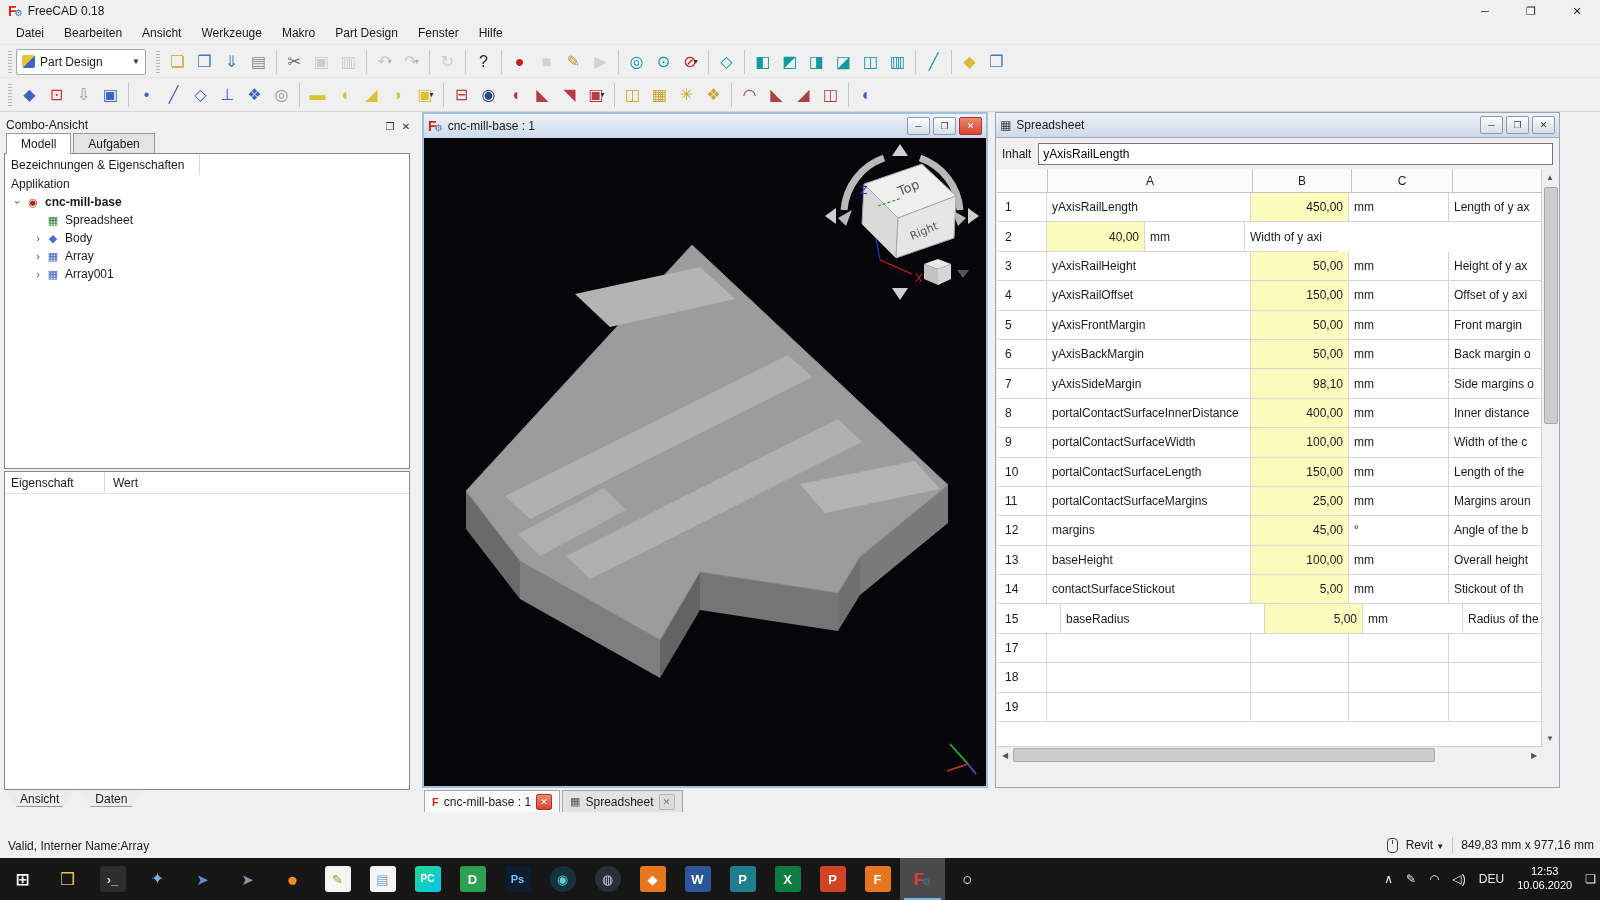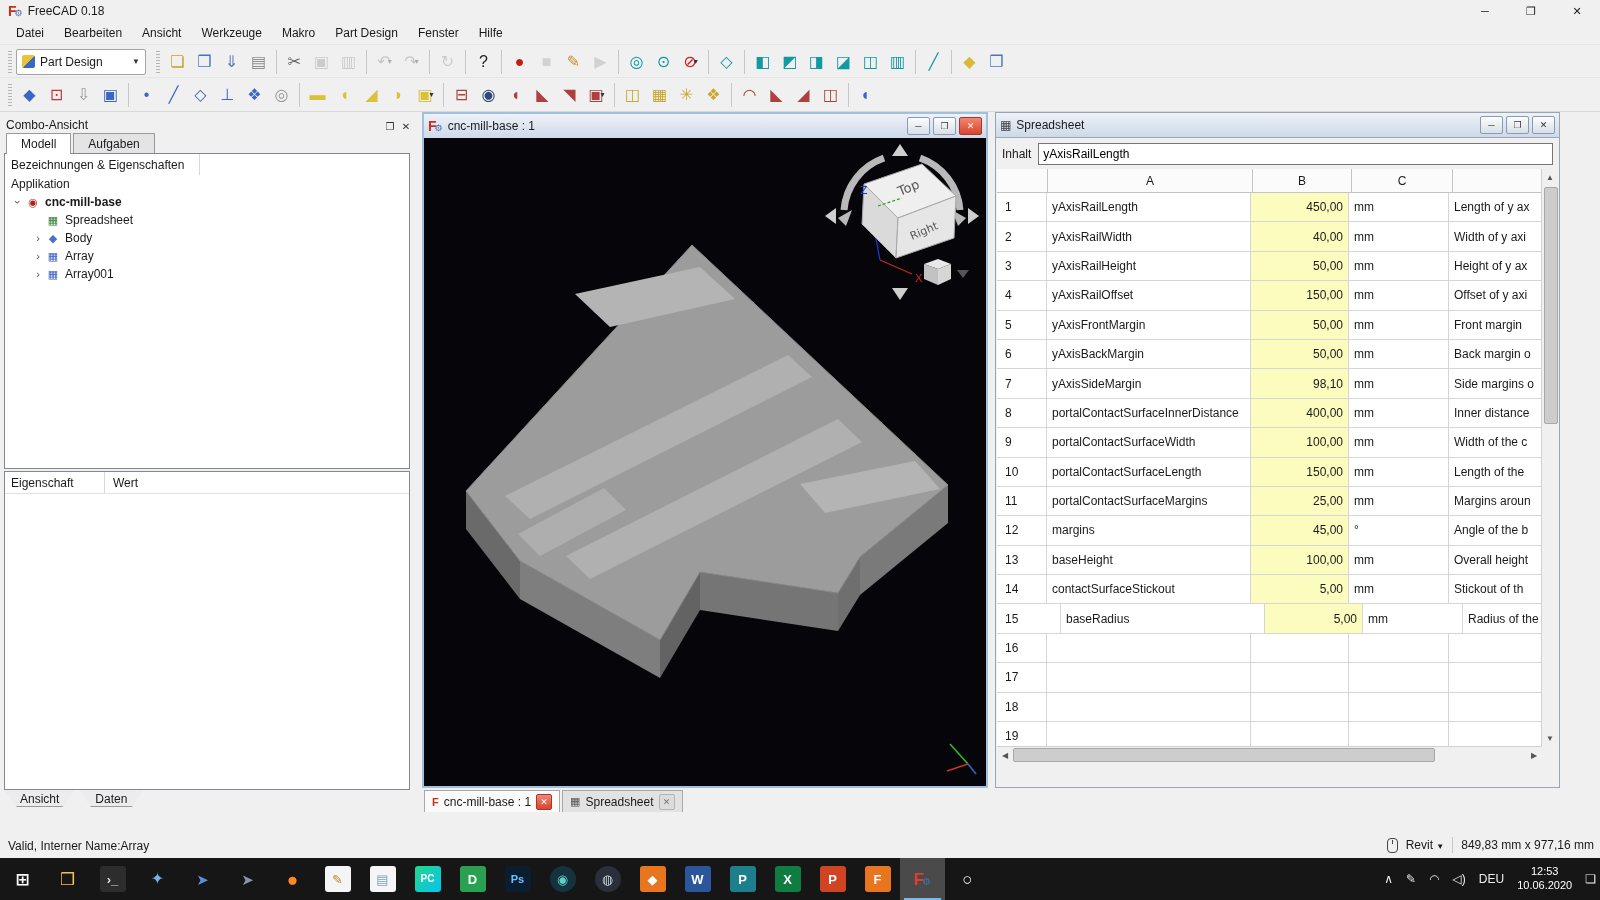--- a/index.html
+++ b/index.html
@@ -478,21 +478,20 @@
       </div>
       <div class="g-row">
         <div class="g-c num" style="width: 50px; flex: 0 0 auto;">1</div>
         <div class="g-c" style="width: 204px; flex: 0 0 auto;">yAxisRailLength</div>
         <div class="g-c val" style="width: 98px; flex: 0 0 auto;">450,00</div>
         <div class="g-c" style="width: 100px; flex: 0 0 auto;">mm</div>
         <div class="g-c" style="width: 94px; flex: 0 0 auto; border-right: none;">Length of y ax</div>
       </div>
       <div class="g-row">
         <div class="g-c num" style="width: 50px; flex: 0 0 auto;">2</div>
-        <div class="g-c" style="width: 204px; flex: 0 0 auto;">yAxisRailWidth</div>
         <div class="g-c val" style="width: 98px; flex: 0 0 auto;">40,00</div>
         <div class="g-c" style="width: 100px; flex: 0 0 auto;">mm</div>
         <div class="g-c" style="width: 94px; flex: 0 0 auto; border-right: none;">Width of y axi</div>
       </div>
       <div class="g-row">
         <div class="g-c num" style="width: 50px; flex: 0 0 auto;">3</div>
         <div class="g-c" style="width: 204px; flex: 0 0 auto;">yAxisRailHeight</div>
         <div class="g-c val" style="width: 98px; flex: 0 0 auto;">50,00</div>
         <div class="g-c" style="width: 100px; flex: 0 0 auto;">mm</div>
         <div class="g-c" style="width: 94px; flex: 0 0 auto; border-right: none;">Height of y ax</div>
@@ -573,27 +572,20 @@
         <div class="g-c val" style="width: 98px; flex: 0 0 auto;">5,00</div>
         <div class="g-c" style="width: 100px; flex: 0 0 auto;">mm</div>
         <div class="g-c" style="width: 94px; flex: 0 0 auto; border-right: none;">Stickout of th</div>
       </div>
       <div class="g-row">
         <div class="g-c num" style="width: 64px; flex: 0 0 auto;">15</div>
         <div class="g-c" style="width: 204px; flex: 0 0 auto;">baseRadius</div>
         <div class="g-c val" style="width: 98px; flex: 0 0 auto;">5,00</div>
         <div class="g-c" style="width: 100px; flex: 0 0 auto;">mm</div>
         <div class="g-c" style="width: 94px; flex: 0 0 auto; border-right: none;">Radius of the</div>
-      </div>
-      <div class="g-row">
-        <div class="g-c num" style="width: 50px; flex: 0 0 auto;">16</div>
-        <div class="g-c" style="width: 204px; flex: 0 0 auto;"></div>
-        <div class="g-c" style="width: 98px; flex: 0 0 auto;"></div>
-        <div class="g-c" style="width: 100px; flex: 0 0 auto;"></div>
-        <div class="g-c" style="width: 94px; flex: 0 0 auto; border-right: none;"></div>
       </div>
       <div class="g-row">
         <div class="g-c num" style="width: 50px; flex: 0 0 auto;">17</div>
         <div class="g-c" style="width: 204px; flex: 0 0 auto;"></div>
         <div class="g-c" style="width: 98px; flex: 0 0 auto;"></div>
         <div class="g-c" style="width: 100px; flex: 0 0 auto;"></div>
         <div class="g-c" style="width: 94px; flex: 0 0 auto; border-right: none;"></div>
       </div>
       <div class="g-row">
         <div class="g-c num" style="width: 50px; flex: 0 0 auto;">18</div>

